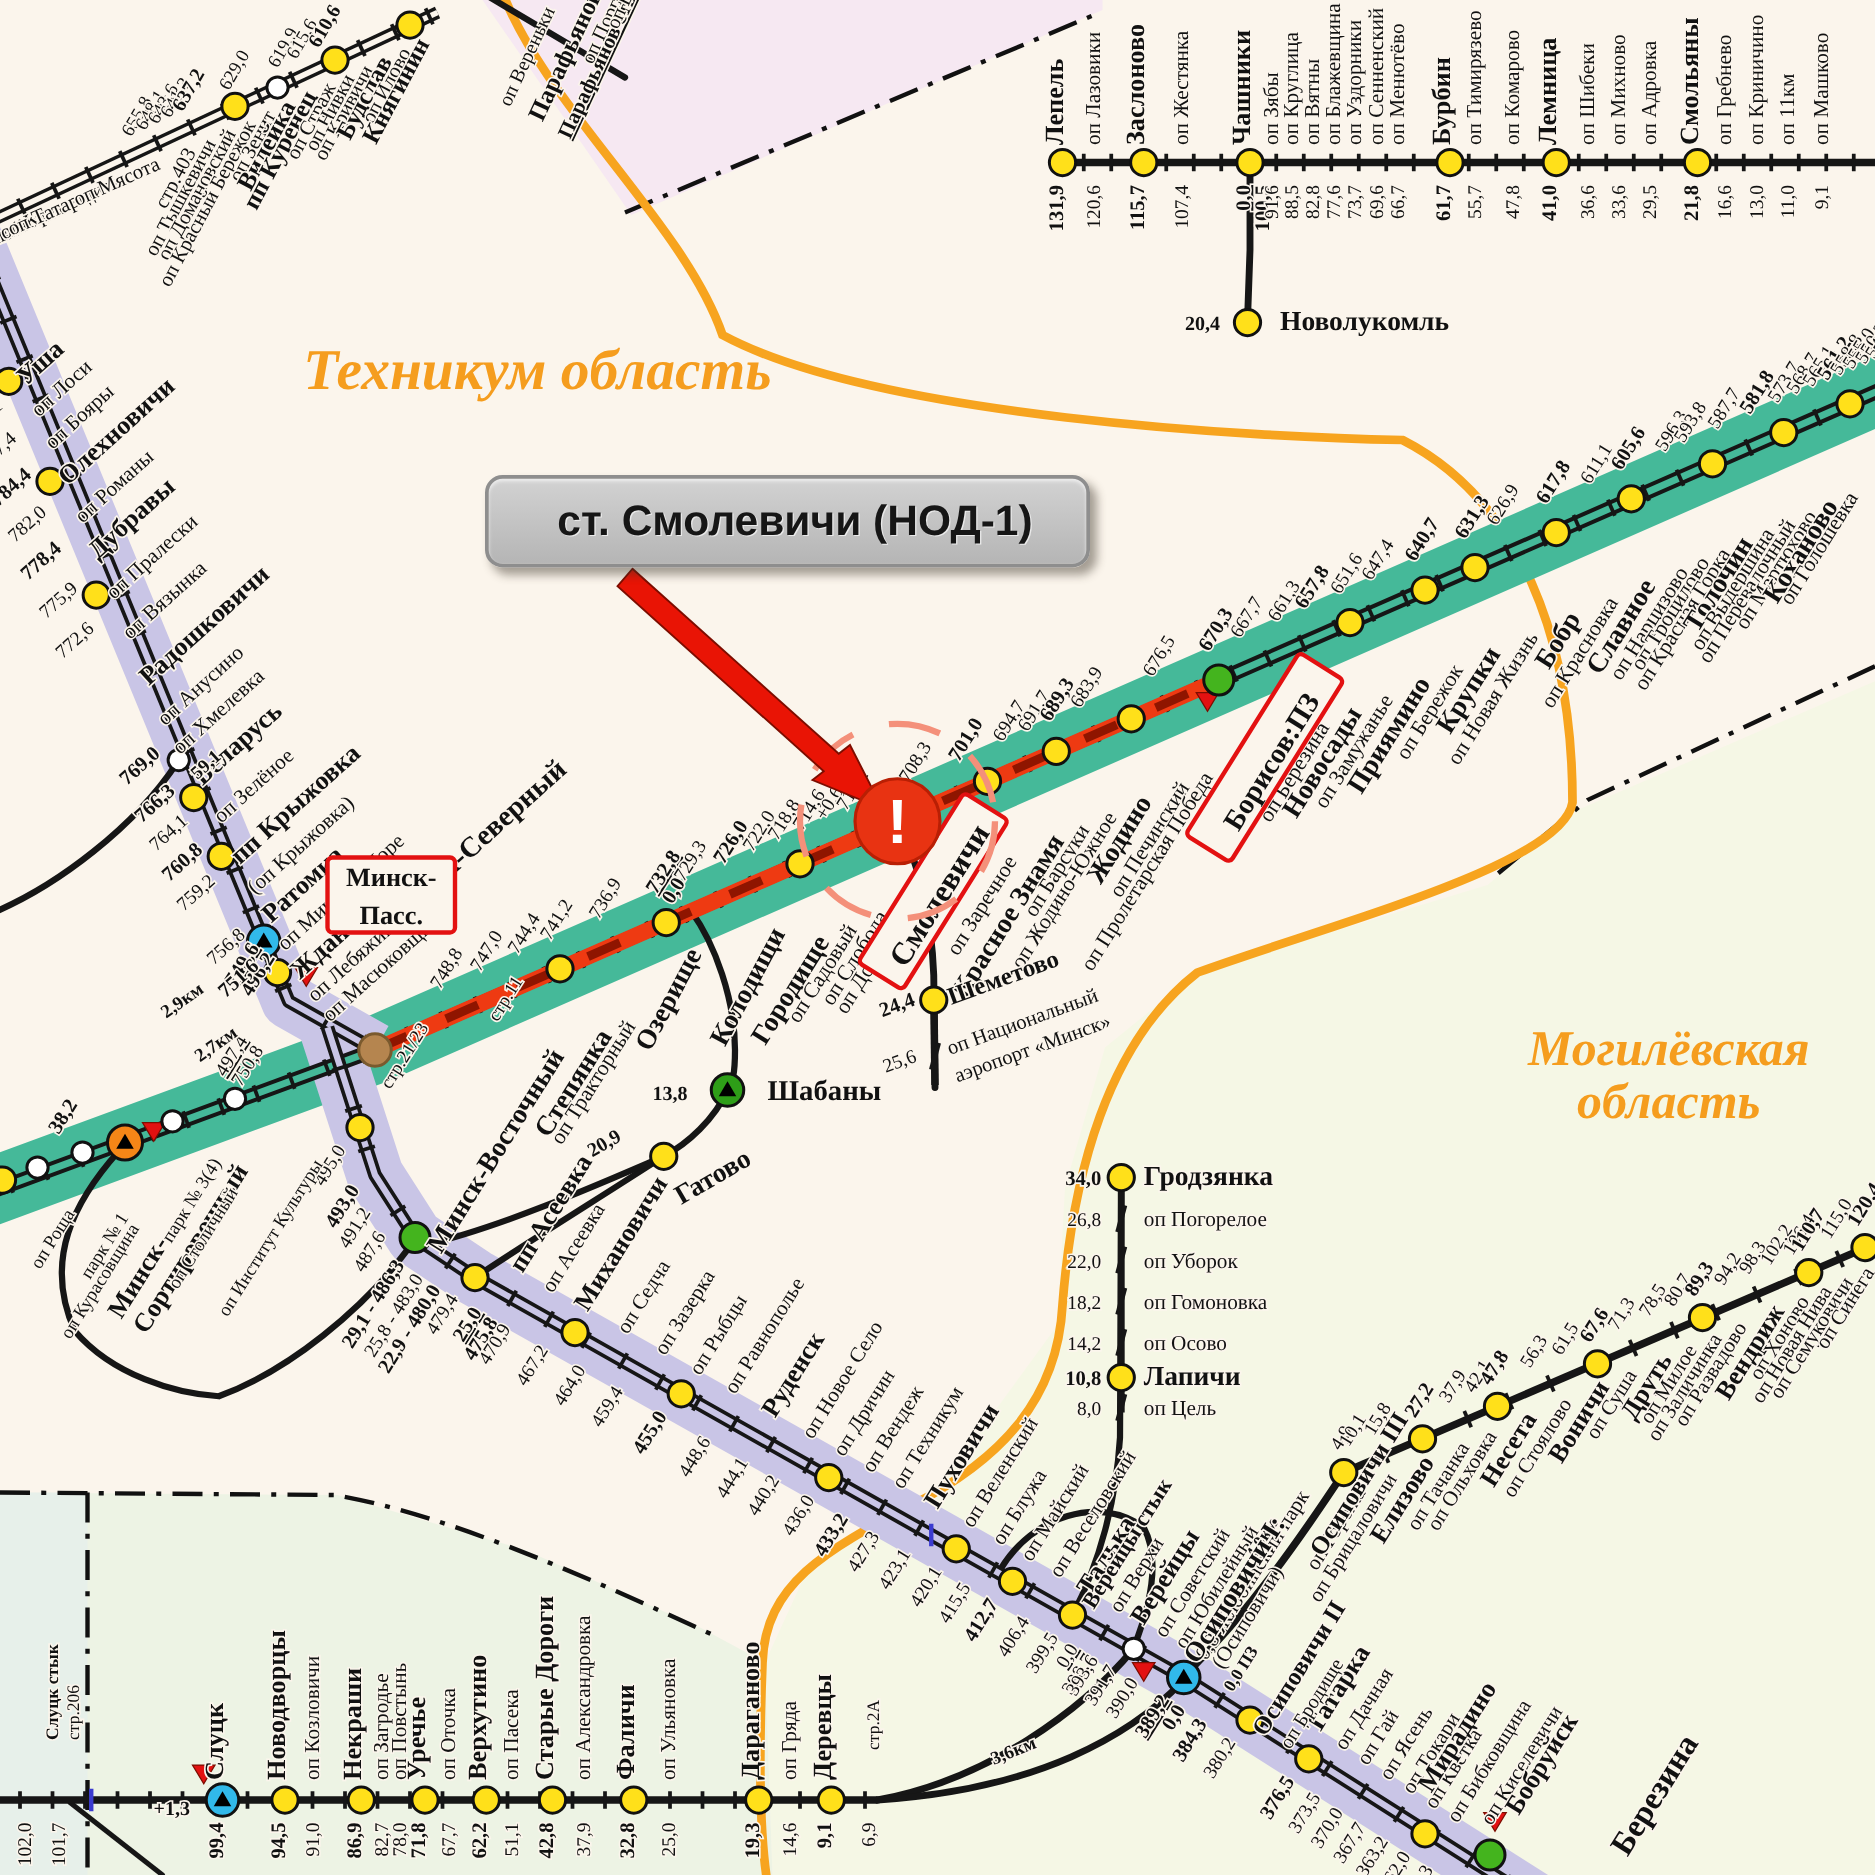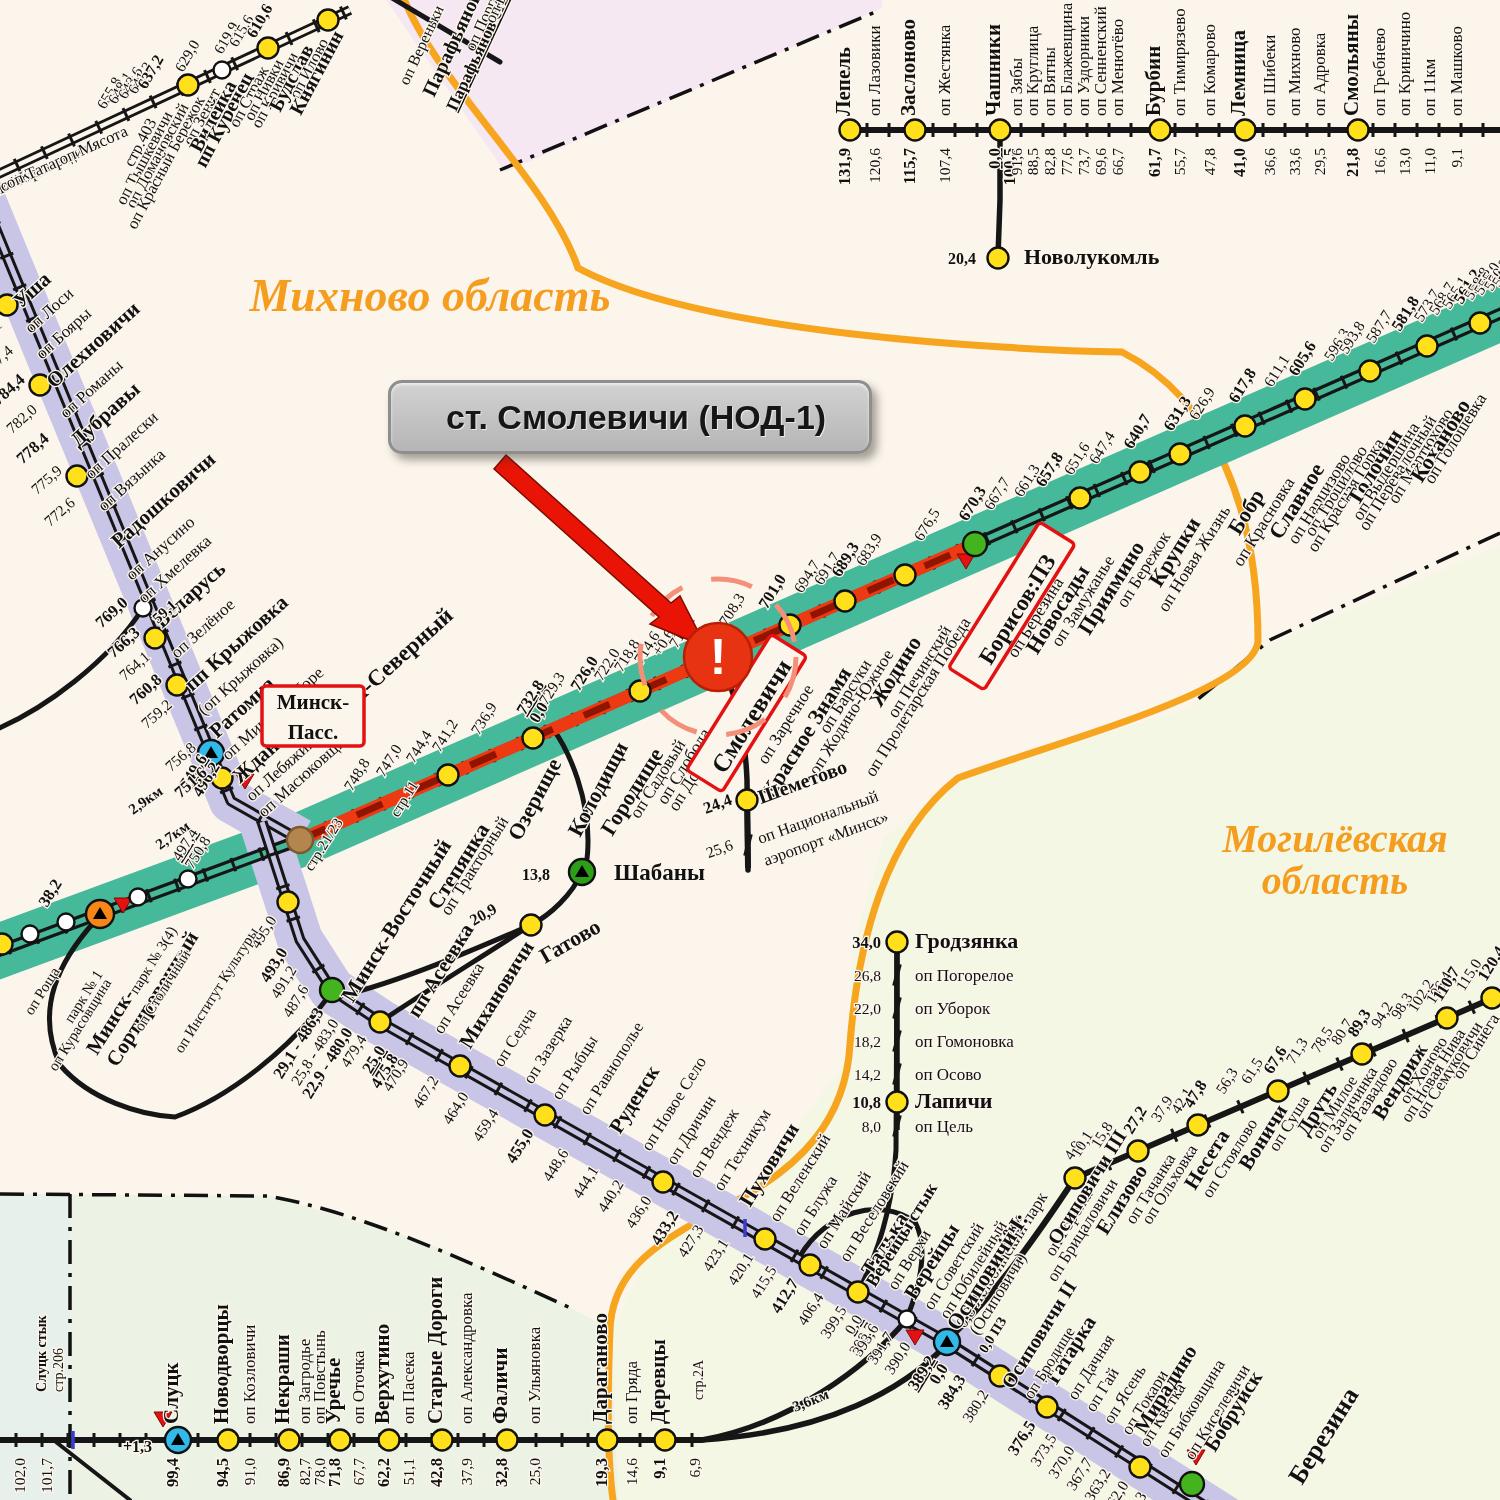--- a/index.html
+++ b/index.html
@@ -775,21 +775,21 @@
       </g>
       <g transform="translate(984,690) rotate(-58)">
         <rect x="0" y="-42" width="172" height="42" rx="4" fill="#fbf5ec" stroke="#e31111" stroke-width="3.5"></rect>
         <text x="86" y="-7" text-anchor="middle" font-size="23" font-weight="bold" fill="#111">Борисов:ПЗ</text>
       </g>
       <circle cx="718" cy="657" r="78" fill="none" stroke="#f4907a" stroke-width="5" stroke-dasharray="42 30"></circle>
       <polygon points="506,455 671,603 680,596 706,647 650,624 659,617 494,469" fill="#e91405" stroke="#7d0d00" stroke-width="1.5"></polygon>
       <circle cx="718" cy="657" r="34" fill="#e83312" stroke="#b91f04" stroke-width="2.5"></circle>
       <text x="718" y="674" text-anchor="middle" font-size="50" font-weight="bold" fill="#fff" font-family="&quot;Liberation Sans&quot;,sans-serif">!</text>
     </svg>
-  <div class="region-title" id="minsk-region">Михново область</div>
+  <div class="region-title" id="minsk-region">Техникум область</div>
   <div class="region-title" id="mogilev-region">
       <div>Могилёвская</div>
       <div>область</div>
     </div>
   <div class="callout">
     <span>ст. Смолевичи (НОД-1)</span>
   </div>
 </div>
 
 </body></html>

